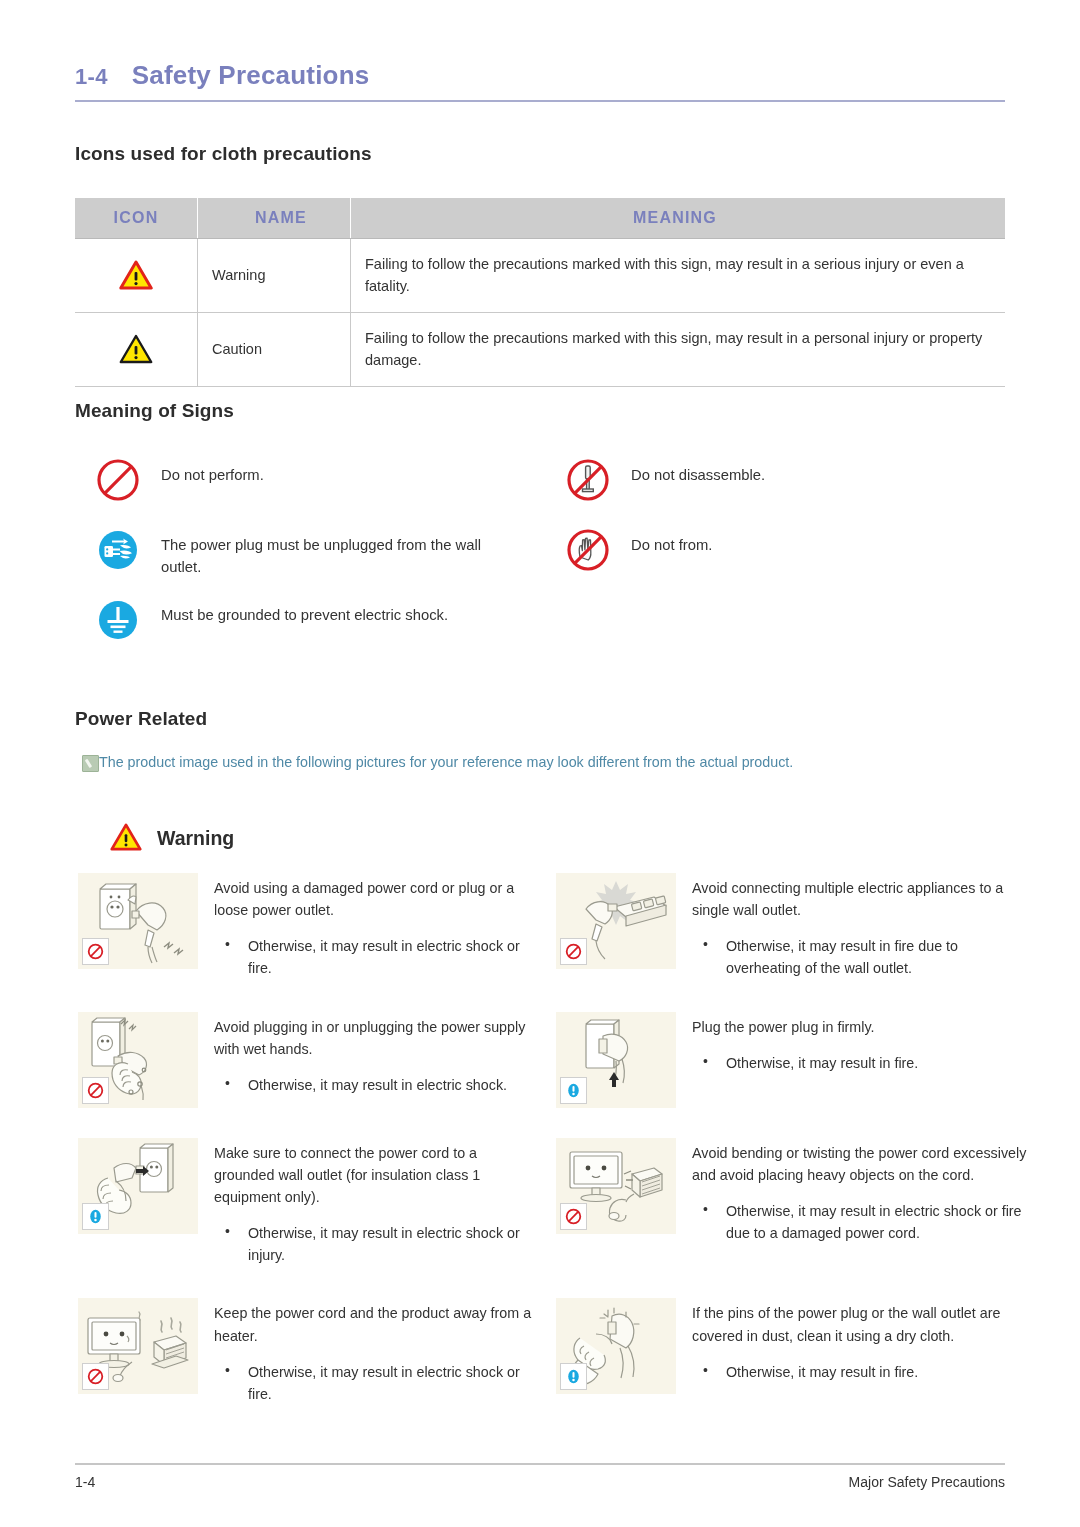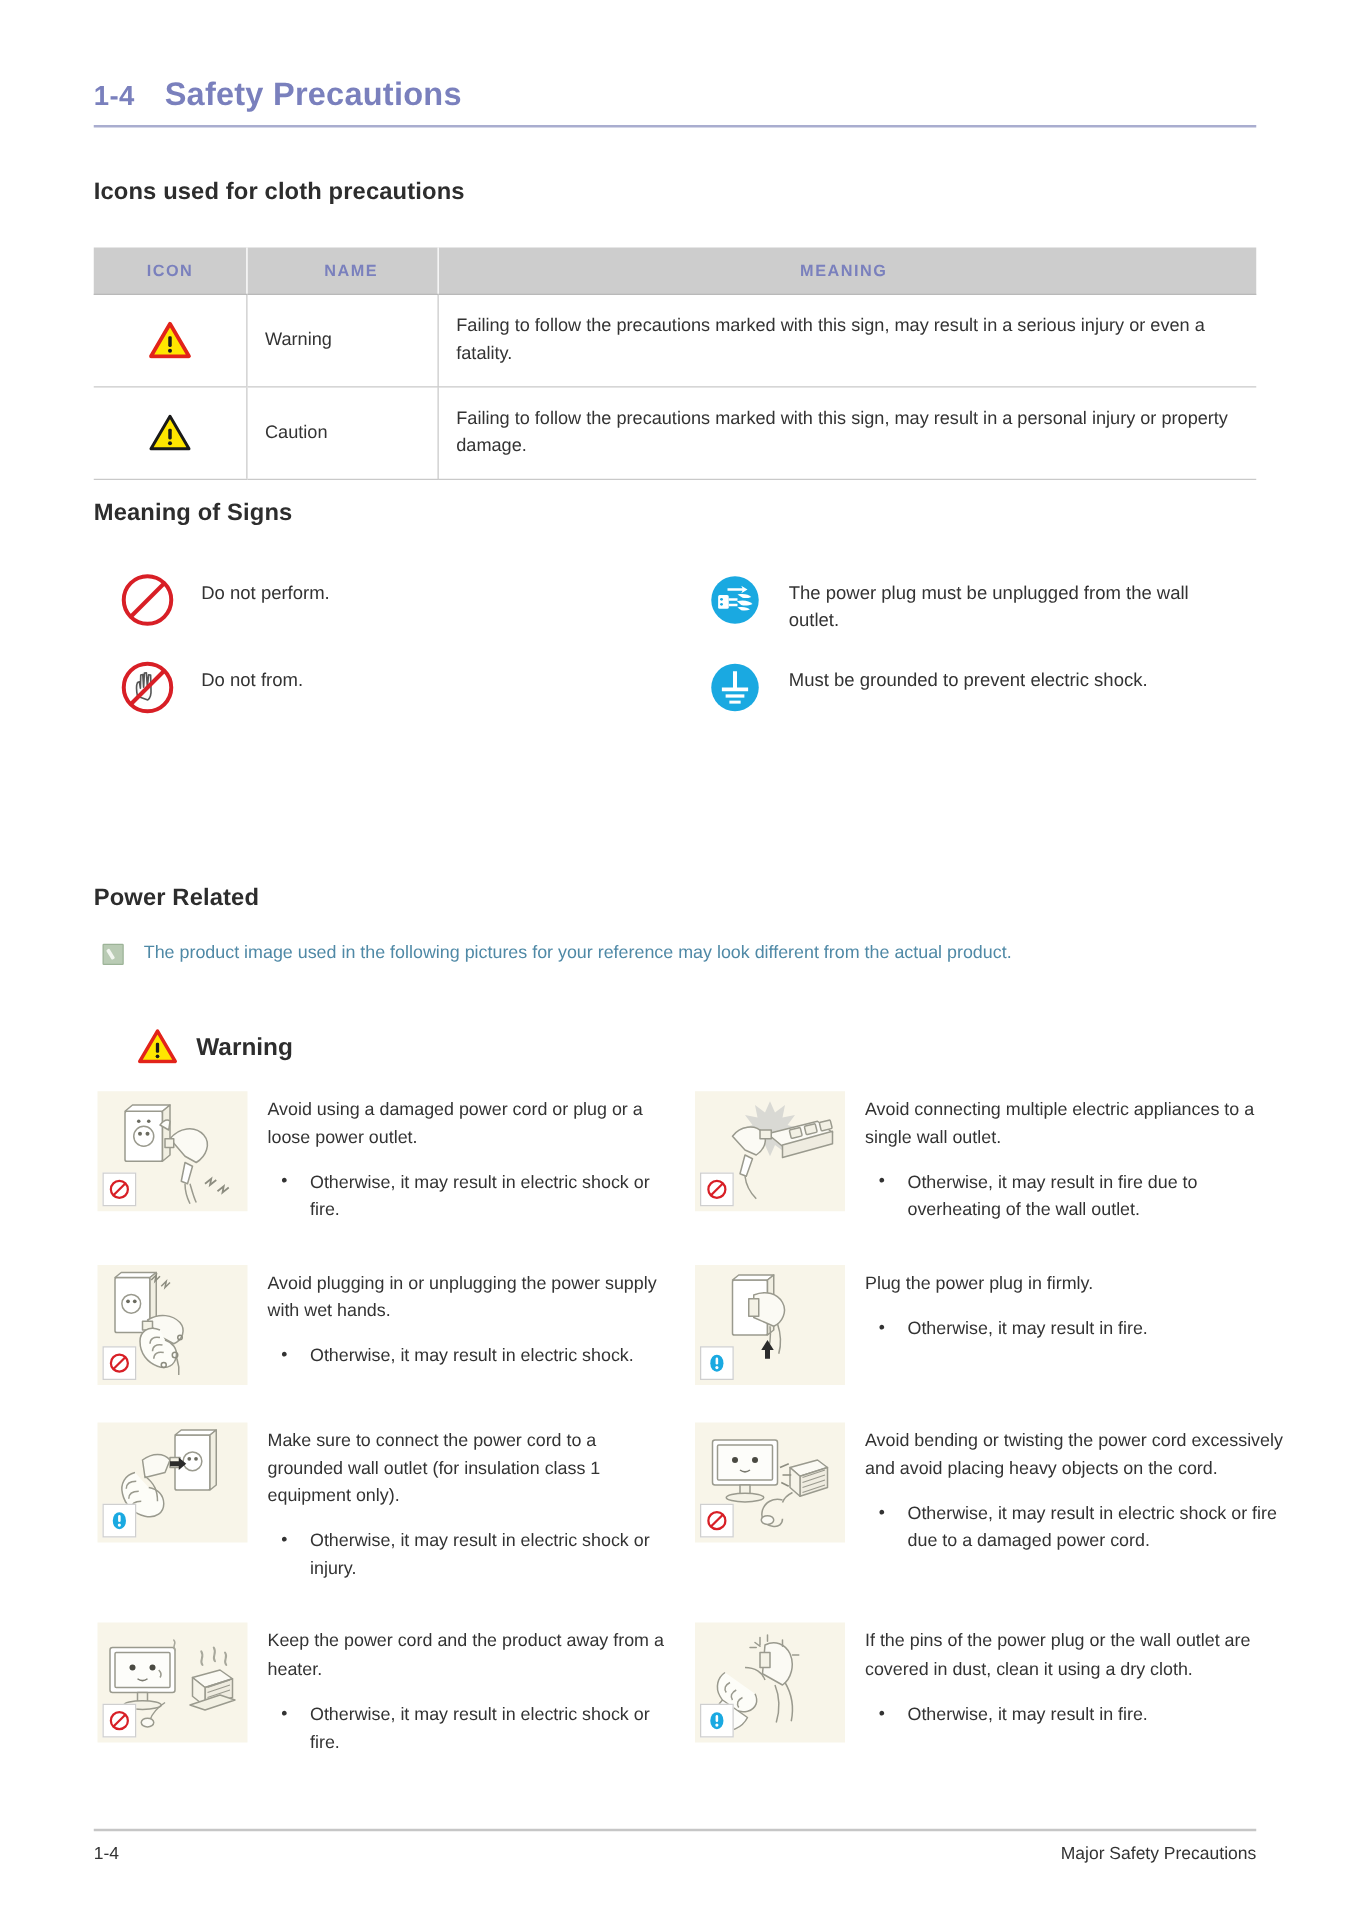--- a/index.html
+++ b/index.html
@@ -71,21 +71,21 @@
     position: absolute;
     left: 75px;
     top: 198px;
     width: 930px;
     border-collapse: collapse;
     table-layout: fixed;
   }
   .icon-table thead th {
     background: #cdcdcd;
     color: #7a80bd;
-    font-size: 13px;
+    font-size: 16px;
     font-weight: bold;
     letter-spacing: 1.2px;
     padding: 11px 0;
     text-align: center;
     border-right: 1px solid #ffffff;
     border-bottom: 1px solid #b9b9b9;
   }
   .icon-table thead th:last-child { border-right: none; }
   .icon-table tbody td {
     border-bottom: 1px solid #c9c9c9;
@@ -141,21 +141,20 @@
     max-width: 350px;
   }
 
   
   .note-line {
     position: absolute;
     left: 82px;
     top: 752px;
     display: flex;
     align-items: flex-start;
-    gap: 16px;
   }
   .note-icon {
     width: 15px; height: 15px;
     flex: 0 0 15px;
     background: #b9cbb4;
     border: 1px solid #9cb397;
     border-radius: 1px;
     position: relative;
     margin-top: 3px;
   }
@@ -338,20 +337,34 @@
       <div class="sign-icon">
         <svg width="46" height="46" viewBox="0 0 46 46">
           <circle cx="23" cy="23" r="19" fill="none" stroke="#d81f26" stroke-width="3.2"></circle>
           <line x1="10.2" y1="35.8" x2="35.8" y2="10.2" stroke="#d81f26" stroke-width="3.2"></line>
         </svg>
       </div>
       <div class="sign-text">Do not perform.</div>
     </div>
 
 
+    <div class="sign-item">
+      <div class="sign-icon">
+        <svg width="46" height="46" viewBox="0 0 46 46">
+          <g stroke="#555" stroke-width="1.4" fill="#f2f2f2">
+            <rect x="20.6" y="9" width="4.6" height="13" rx="1.4"></rect>
+            <rect x="21.6" y="22" width="2.6" height="11"></rect>
+            <rect x="17.5" y="32" width="10.8" height="2.6"></rect>
+          </g>
+          <circle cx="23" cy="23" r="19" fill="none" stroke="#d81f26" stroke-width="3.2"></circle>
+          <line x1="10.2" y1="35.8" x2="35.8" y2="10.2" stroke="#d81f26" stroke-width="3.2"></line>
+        </svg>
+      </div>
+      <div class="sign-text">Do not disassemble.</div>
+    </div>
 
     <div class="sign-item">
       <div class="sign-icon">
         <svg width="46" height="46" viewBox="0 0 46 46">
           <circle cx="23" cy="23" r="19" fill="#1aa9e1"></circle>
           <rect x="9.5" y="19" width="8.5" height="11" rx="1.3" fill="#ffffff"></rect>
           <circle cx="12.2" cy="22.4" r="1.1" fill="#1aa9e1"></circle>
           <circle cx="12.2" cy="26.4" r="1.1" fill="#1aa9e1"></circle>
           <path d="M18 21.5 h7 v2 h-7 z M18 26 h7 v2 h-7 z" fill="#ffffff"></path>
           <path d="M25 18.5 c5 -1 9 0 11 2 c-2.5 1 -5 1.2 -7 0.6 z" fill="#ffffff"></path>

